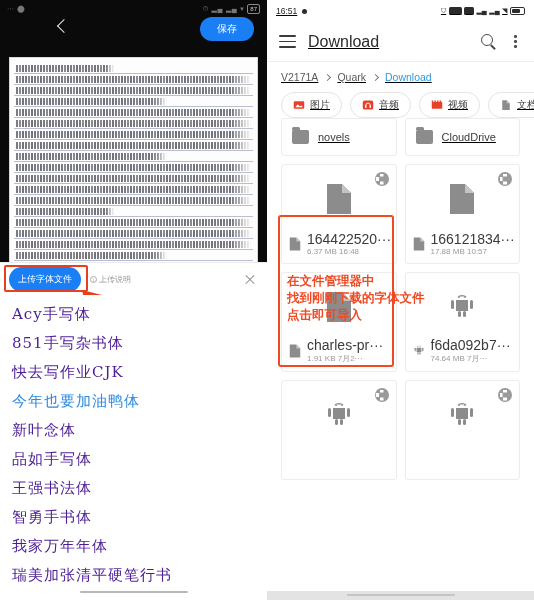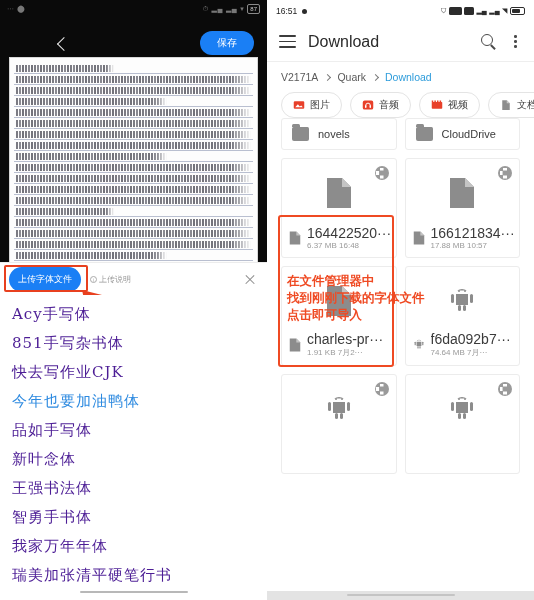--- a/index.html
+++ b/index.html
@@ -35,21 +35,21 @@
   .l-statusbar .sb-left { flex: 1; display: flex; gap: 4px; align-items:center; }
   .l-statusbar .sb-right { display: flex; gap: 3px; align-items: center; font-size: 6.5px; }
   .sb-glyph { font-size: 7px; color: #777; letter-spacing: .5px;}
   .sb-batt {
     border: 1px solid #8a8a8a; border-radius: 2px;
     padding: 0 2px; font-size: 6px; color: #c9c9c9; line-height: 8px;
   }
 
   .l-appbar {
     height: 38px;
-    display: flex; align-items: flex-end;
+    display: flex; align-items: flex-start;
     padding: 0 13px;
     background: #0a0a0a;
     margin-left: 40px;
   }
   .back-chevron {
     width: 20px; height: 20px;
     position: relative; cursor: pointer;
   }
   .back-chevron::before {
     content: ""; position: absolute;
@@ -203,20 +203,21 @@
   }
   .arrow-svg { position: absolute; left: 80px; top: 288px; }
 
   
   .right-panel {
     position: relative;
     width: 267px; height: 600px;
     background: #ffffff;
     flex: 0 0 267px;
     overflow: hidden;
+    text-decoration: underline;
   }
   .r-statusbar {
     height: 22px;
     display: flex; align-items: center;
     padding: 0 9px;
     font-size: 8.5px;
     color: #1c1c1c;
     background: #fff;
   }
   .r-statusbar .time { font-weight: normal; }
@@ -339,21 +340,21 @@
   
   .grid {
     padding: 0 14px;
     display: grid;
     grid-template-columns: 1fr 1fr;
     gap: 8px;
   }
   .folder-card {
     border: 1px solid #ececec;
     border-radius: 3px;
-    height: 32px;
+    height: 38px;
     display: flex; align-items: center; gap: 9px;
     padding: 0 10px;
     background: #fff;
     cursor: pointer;
   }
   .folder-icon {
     width: 17px; height: 14px; flex: 0 0 17px;
     background: #8c8c8c;
     border-radius: 1.5px 1.5px 2px 2px;
     position: relative;
@@ -541,22 +542,22 @@
       <div>在手写模拟器中</div>
       <div>点击上传字体文件</div>
       <div>然后跳转到右边</div>
     </div>
 
     <div class="font-list">
       <div class="font-item">Acy手写体</div>
       <div class="font-item">851手写杂书体</div>
       <div class="font-item">快去写作业CJK</div>
       <div class="font-item selected">今年也要加油鸭体</div>
+      <div class="font-item">新叶念体</div>
       <div class="font-item">品如手写体</div>
-      <div class="font-item">新叶念体</div>
       <div class="font-item">王强书法体</div>
       <div class="font-item">智勇手书体</div>
       <div class="font-item">我家万年年体</div>
       <div class="font-item">瑞美加张清平硬笔行书</div>
     </div>
 
     <div class="home-indicator"></div>
   </div>
 
   <div class="right-panel">

